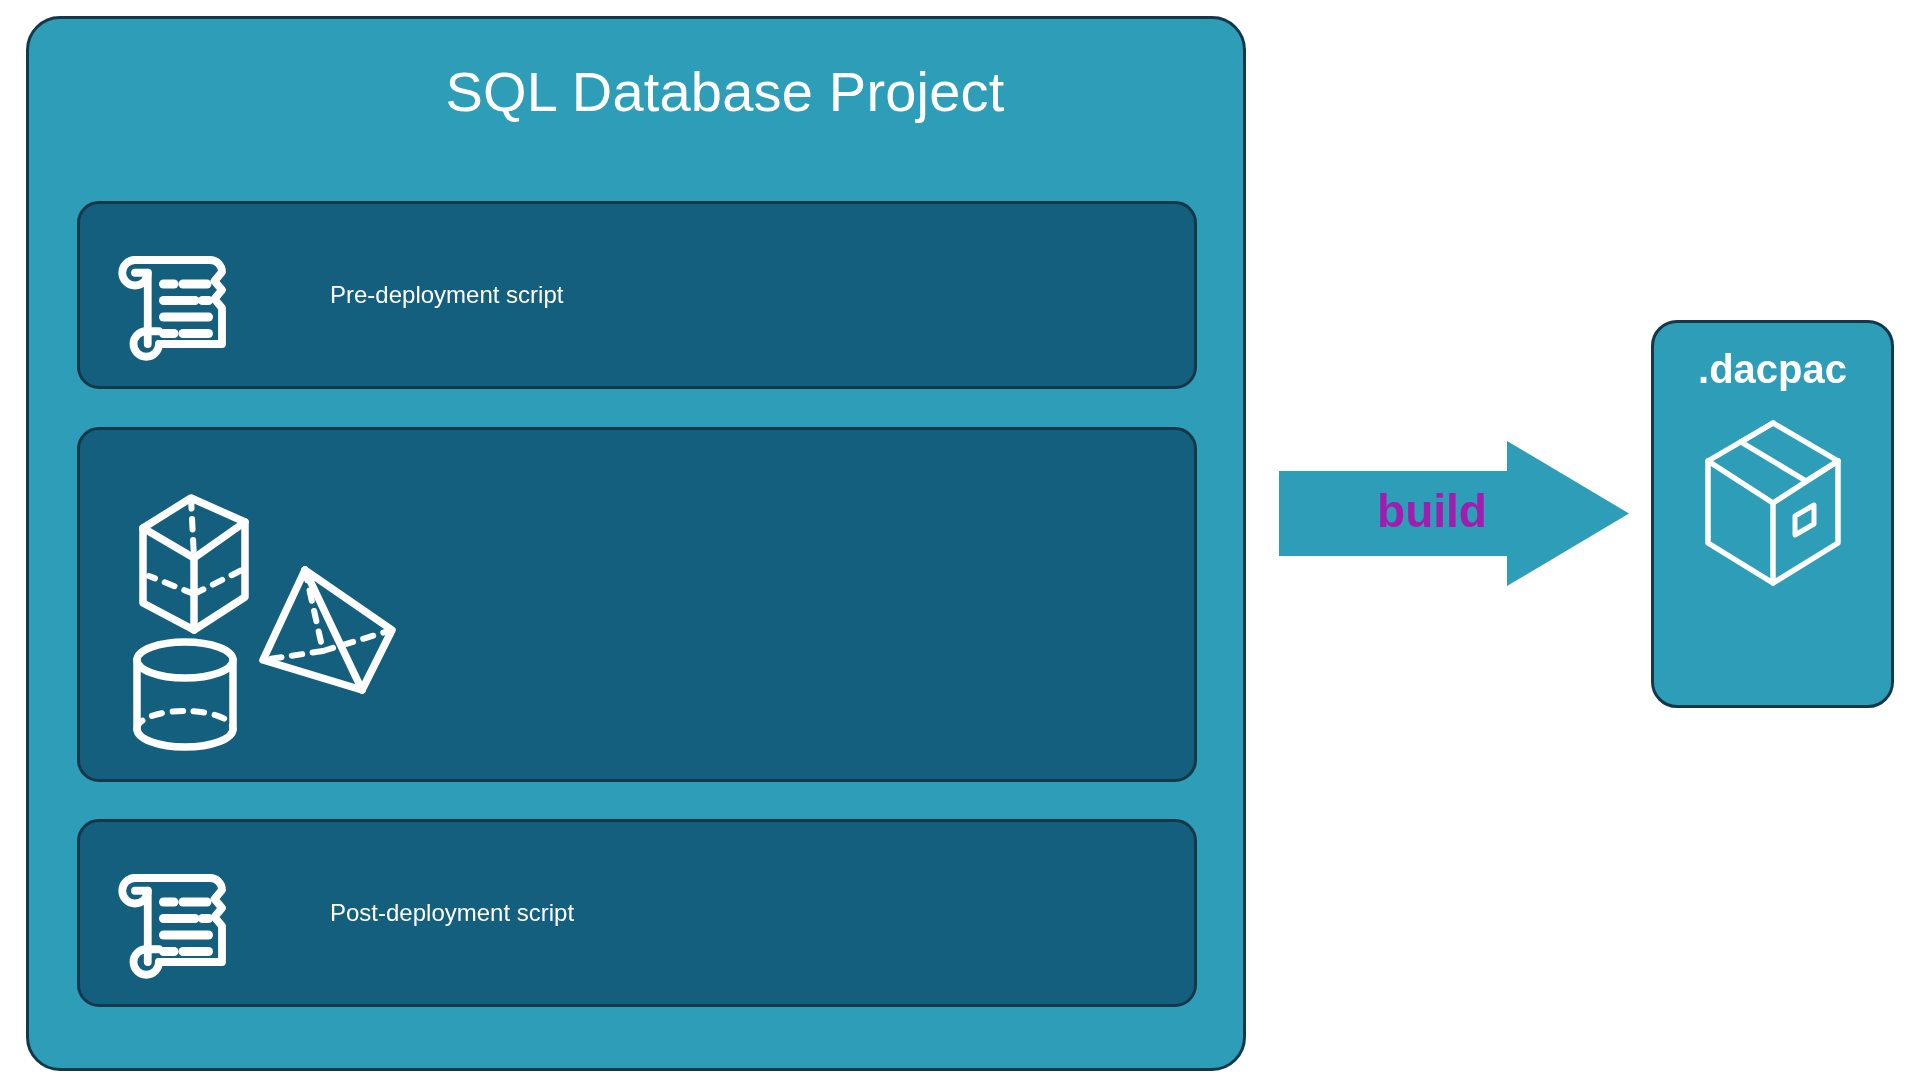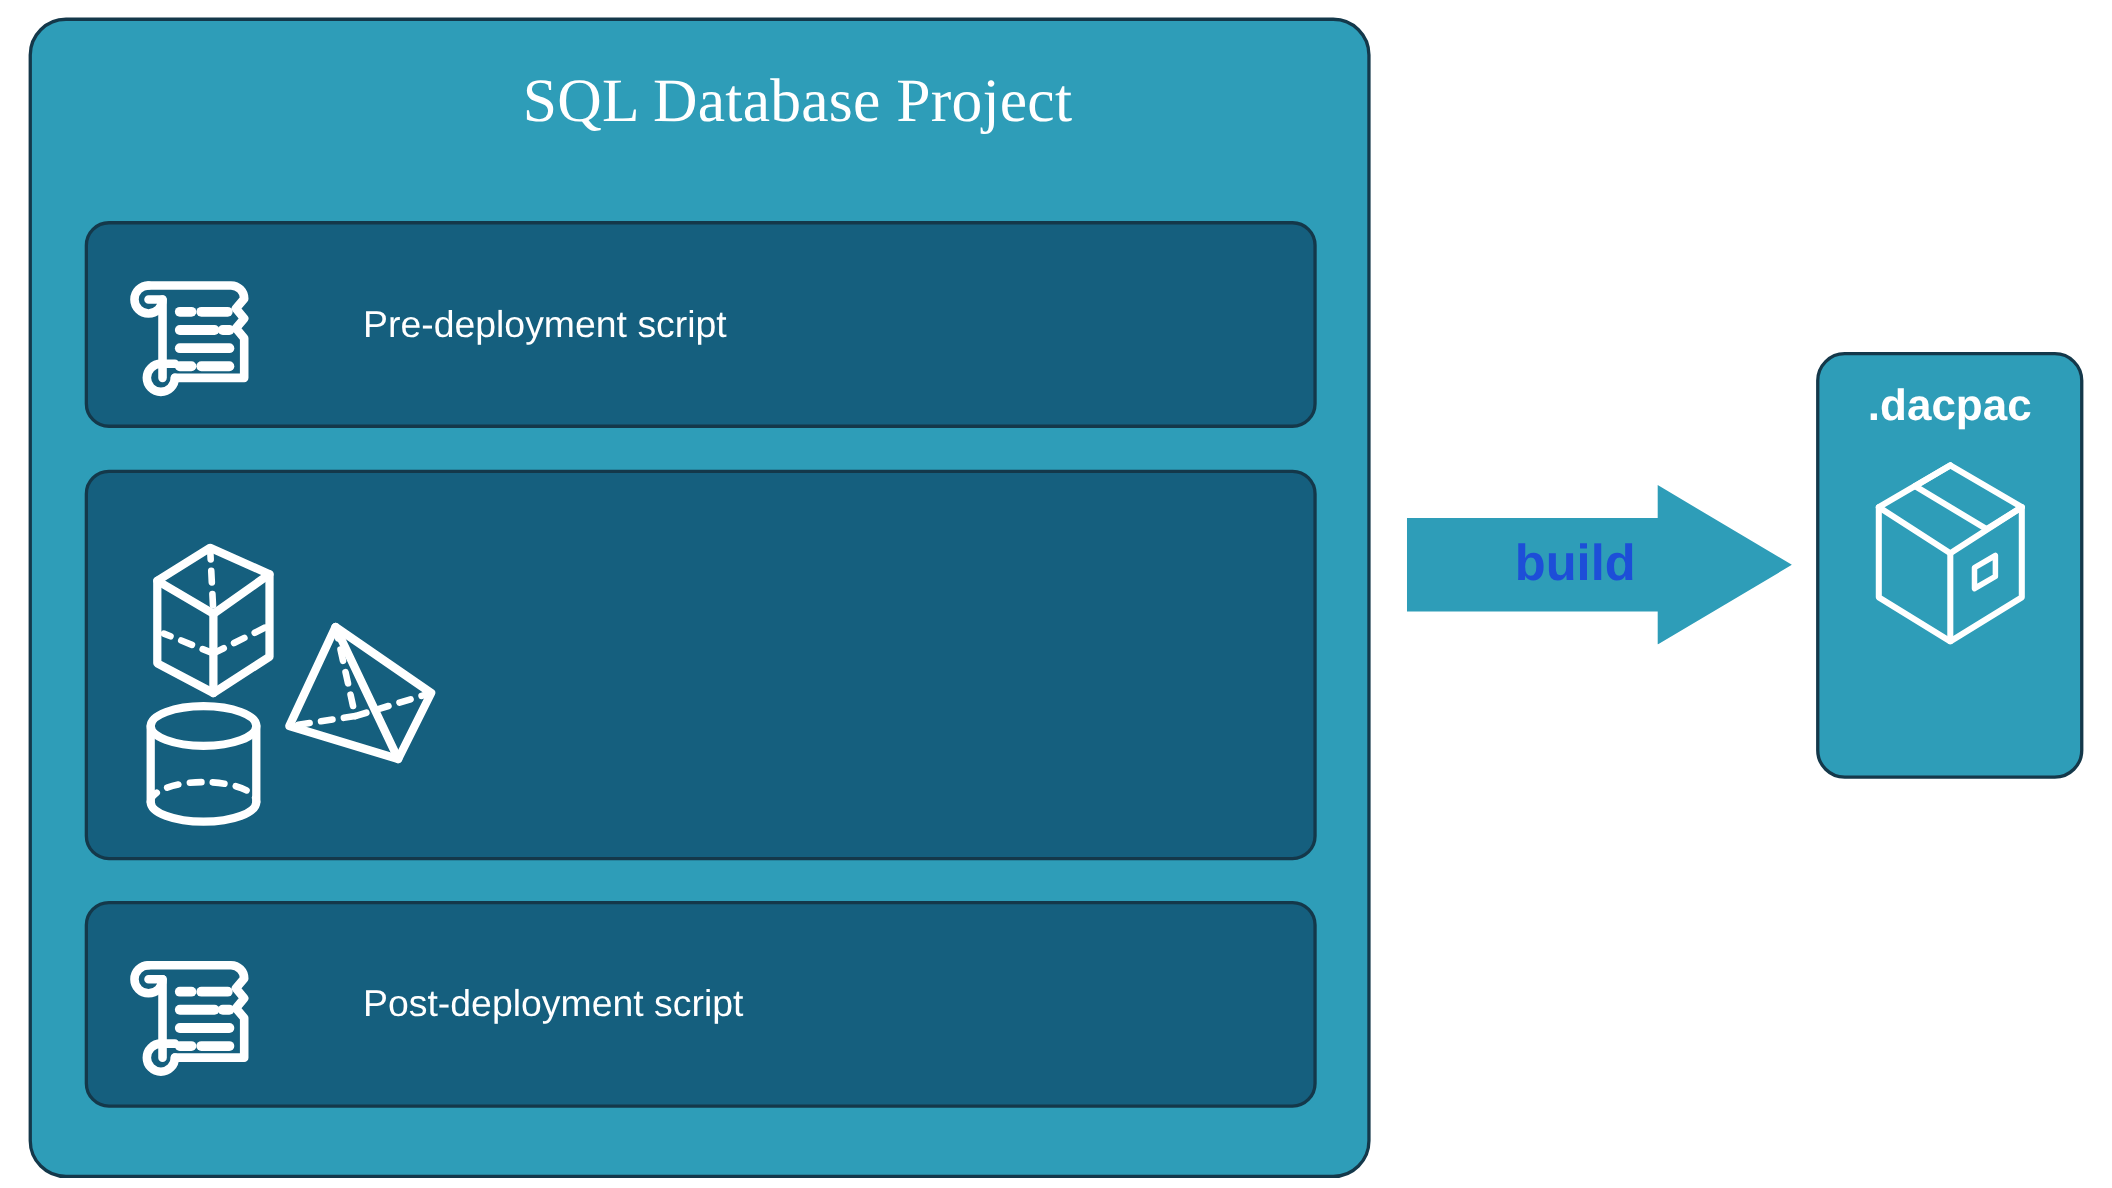--- a/index.html
+++ b/index.html
@@ -33,21 +33,20 @@
     position: absolute;
     left: 0;
     top: 42px;
     width: 1392px;
     text-align: center;
     color: #ffffff;
     font-size: 56px;
     line-height: 62px;
     letter-spacing: 0.2px;
     white-space: nowrap;
-    font-family: Liberation Serif, serif;
   }
 
   
   .card {
     position: absolute;
     left: 48px;
     width: 1120px;
     background: #155f7e;
     border: 3px solid #14384a;
     border-radius: 22px;
@@ -68,21 +67,21 @@
     top: 26px;
     transform: none;
   }
 
   .card-label {
     position: absolute;
     left: 250px;
     top: 50%;
     transform: translateY(-50%);
     color: #ffffff;
-    font-size: 34px;
+    font-size: 24px;
     line-height: 50px;
     white-space: nowrap;
   }
   #obj-label {
     left: 345px;
     top: 50%;
     transform: translateY(-50%);
   }
   #obj-label .line { display: block; }
 
@@ -94,21 +93,21 @@
     width: 350px;
     height: 145px;
   }
   #build-arrow svg { display: block; }
   #build-label {
     position: absolute;
     left: 1322px;
     top: 482px;
     width: 220px;
     text-align: center;
-    color: #1d4ed8;
+    color: #a21caf;
     font-size: 46px;
     font-weight: bold;
     line-height: 58px;
     white-space: nowrap;
   }
 
   
   #dacpac-panel {
     position: absolute;
     left: 1651px;

